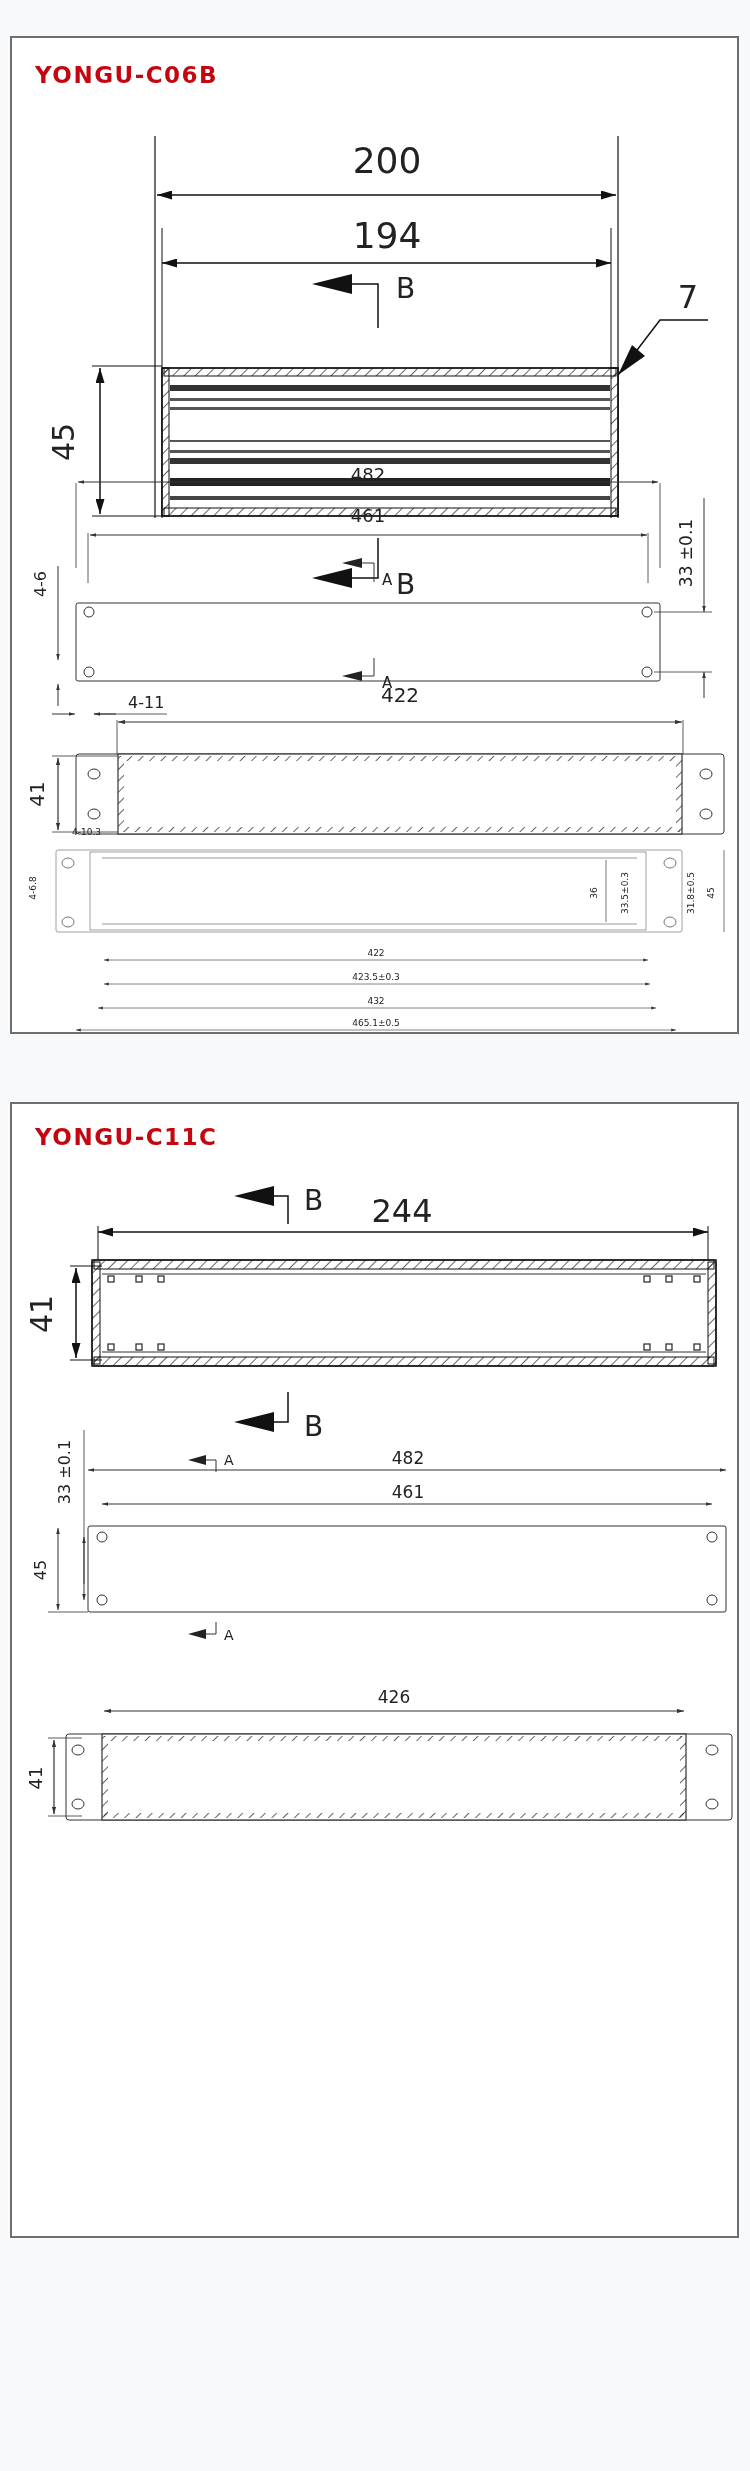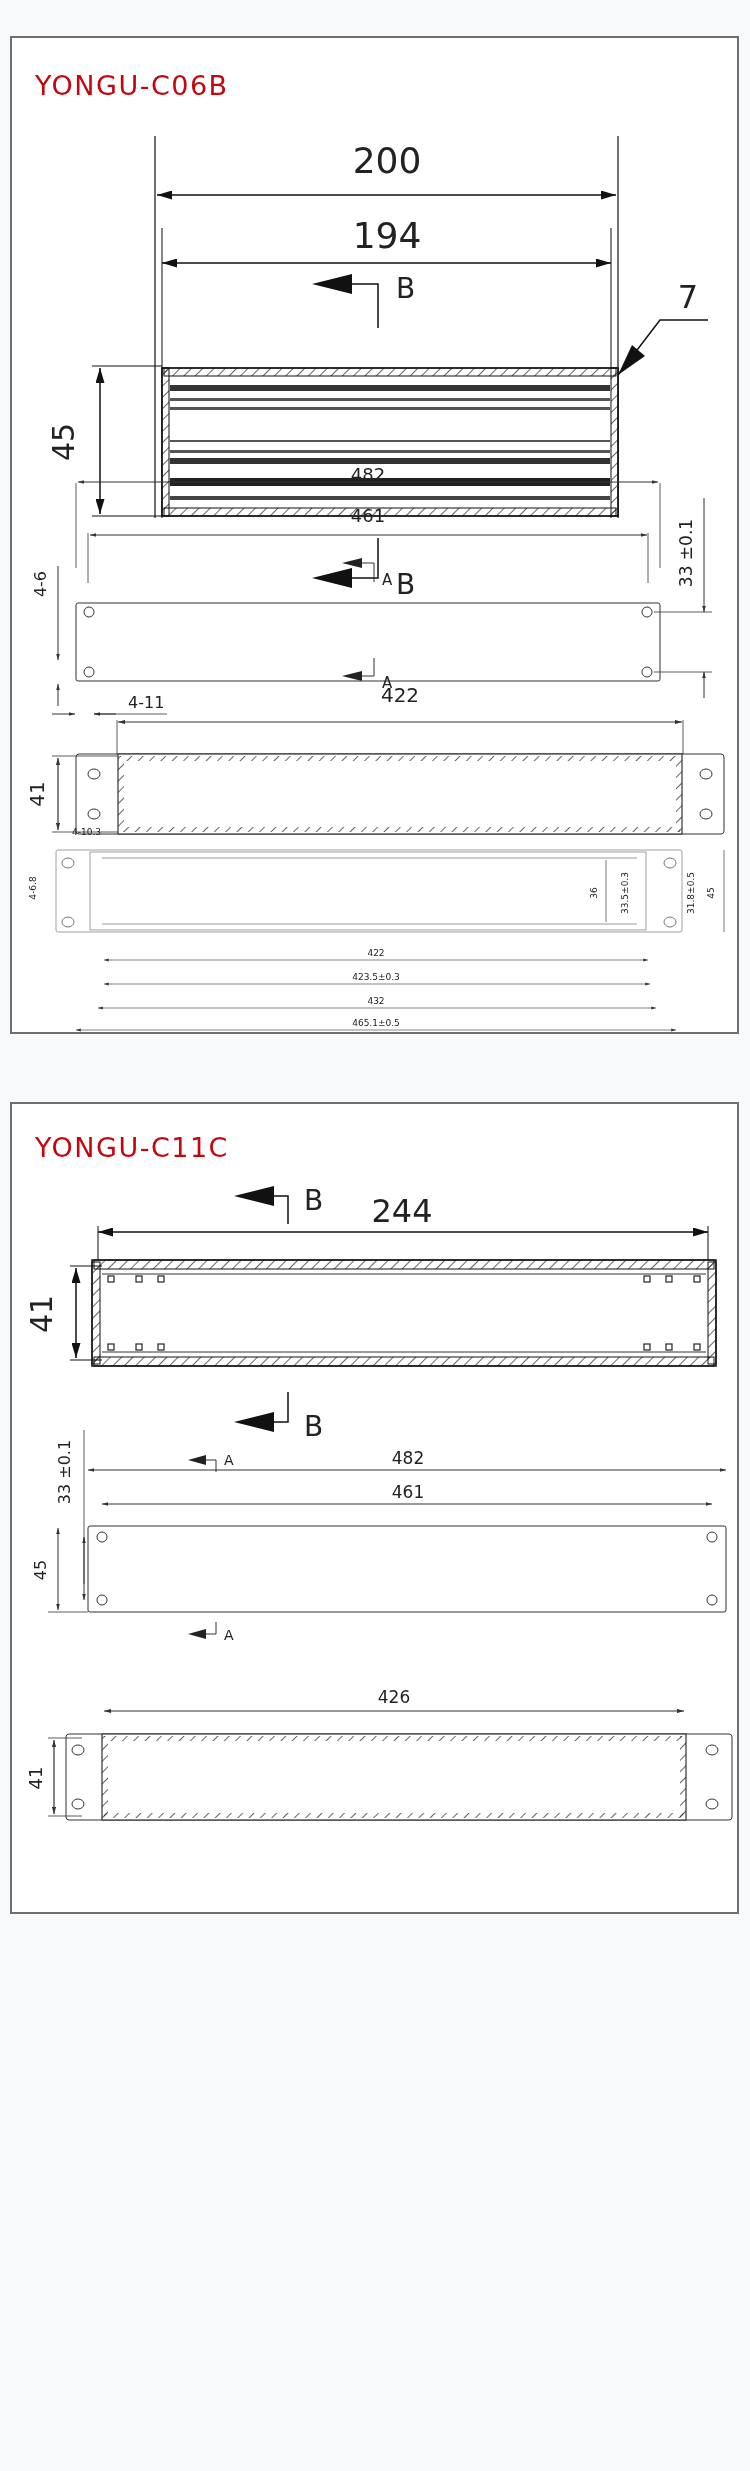--- a/index.html
+++ b/index.html
@@ -7,23 +7,22 @@
     width: 750px; height: 2471px; position: relative; overflow: hidden;
     background: #f8f9fb;
     font-family: "Liberation Sans", "DejaVu Sans", sans-serif;
   }
   .panel {
     position: absolute; left: 10px; width: 729px;
     background: #ffffff; border: 2px solid #6f6f6f; box-sizing: border-box;
   }
   .panel-title {
     position: absolute; left: 23px; top: 24px;
-    color: #c4070f; font-weight: normal; font-size: 27px; letter-spacing: 1.5px;
+    color: #c4070f; font-weight: bold; font-size: 23px; letter-spacing: 1.5px;
     font-family: "DejaVu Sans", sans-serif;
-    margin-top: 8px;
   }
   .caption {
     position: absolute; left: 0; right: 0; text-align: center;
     color: #c4070f; font-size: 22px; font-family: "DejaVu Sans", sans-serif;
   }
   svg.draw { position: absolute; left: 0; top: 0; overflow: visible; }
   svg text { font-family: "DejaVu Sans", sans-serif; fill: #222; }
 </style>
 </head>
 <body>
@@ -167,21 +166,21 @@
       <line x1="86" y1="970" x2="644" y2="970" stroke="#666" stroke-width="0.8" marker-start="url(#ars)" marker-end="url(#ars)"></line>
       <text x="364" y="966" text-anchor="middle" font-size="9">432</text>
       <line x1="64" y1="992" x2="664" y2="992" stroke="#666" stroke-width="0.8" marker-start="url(#ars)" marker-end="url(#ars)"></line>
       <text x="364" y="988" text-anchor="middle" font-size="9">465.1±0.5</text>
     </g>
   </svg>
 
   <div class="caption" style="top:-9999px;"></div>
 </div>
 
-<div class="panel" style="top:1102px; height:812px;">
+<div class="panel" style="top:1102px; height:1136px;">
   <div class="panel-title" style="top:20px;">YONGU-C11C</div>
 
   <svg class="draw" width="729" height="908">
     <defs>
       <marker id="br" viewBox="0 0 10 6" refX="10" refY="3" markerWidth="10" markerHeight="6" orient="auto-start-reverse">
         <path d="M0,0 L10,3 L0,6 z" fill="#111"></path>
       </marker>
       <marker id="brs" viewBox="0 0 10 6" refX="10" refY="3" markerWidth="6" markerHeight="4" orient="auto-start-reverse">
         <path d="M0,0 L10,3 L0,6 z" fill="#333"></path>
       </marker>

